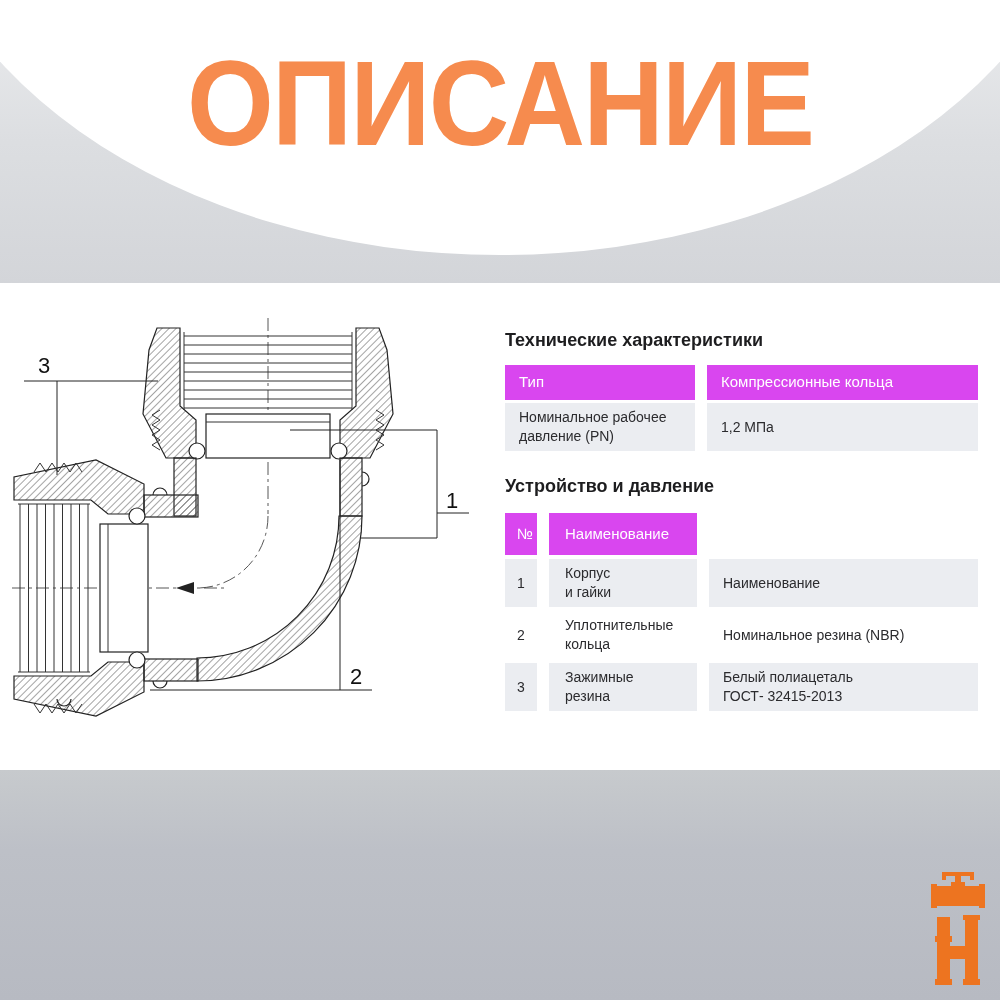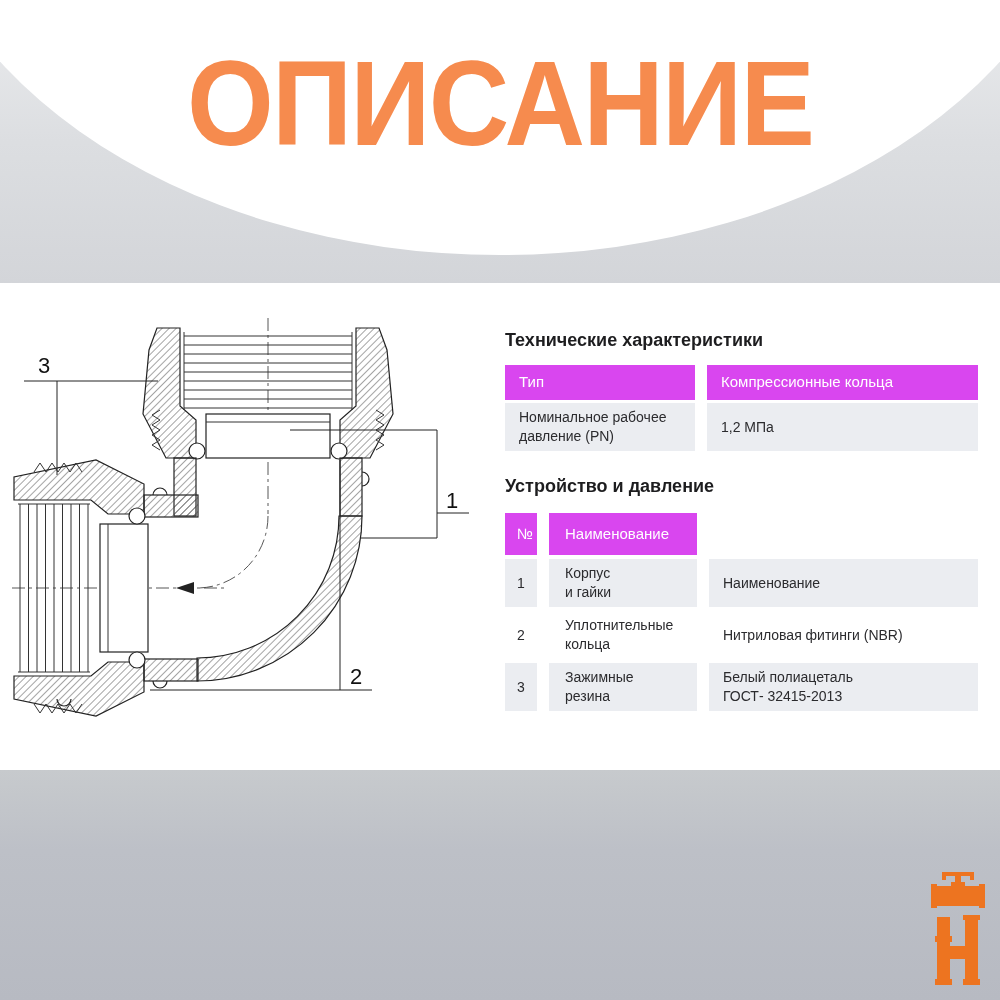--- a/index.html
+++ b/index.html
@@ -155,21 +155,21 @@
         <div class="cell shade w32">1</div>
         <div class="cell shade w148 multiline">Корпус
 и гайки</div>
         <div class="cell shade grow multiline">Наименование</div>
       </div>
 
       <div class="trow t2-r2">
         <div class="cell plain w32">2</div>
         <div class="cell plain w148 multiline">Уплотнительные
 кольца</div>
-        <div class="cell plain grow multiline">Нитриловая фитинги (NBR)</div>
+        <div class="cell plain grow multiline">Номинальное резина (NBR)</div>
       </div>
 
       <div class="trow t2-r3">
         <div class="cell shade w32">3</div>
         <div class="cell shade w148 multiline">Зажимные
 резина</div>
         <div class="cell shade grow multiline">Белый полиацеталь
 ГОСТ- 32415-2013</div>
       </div>
 

